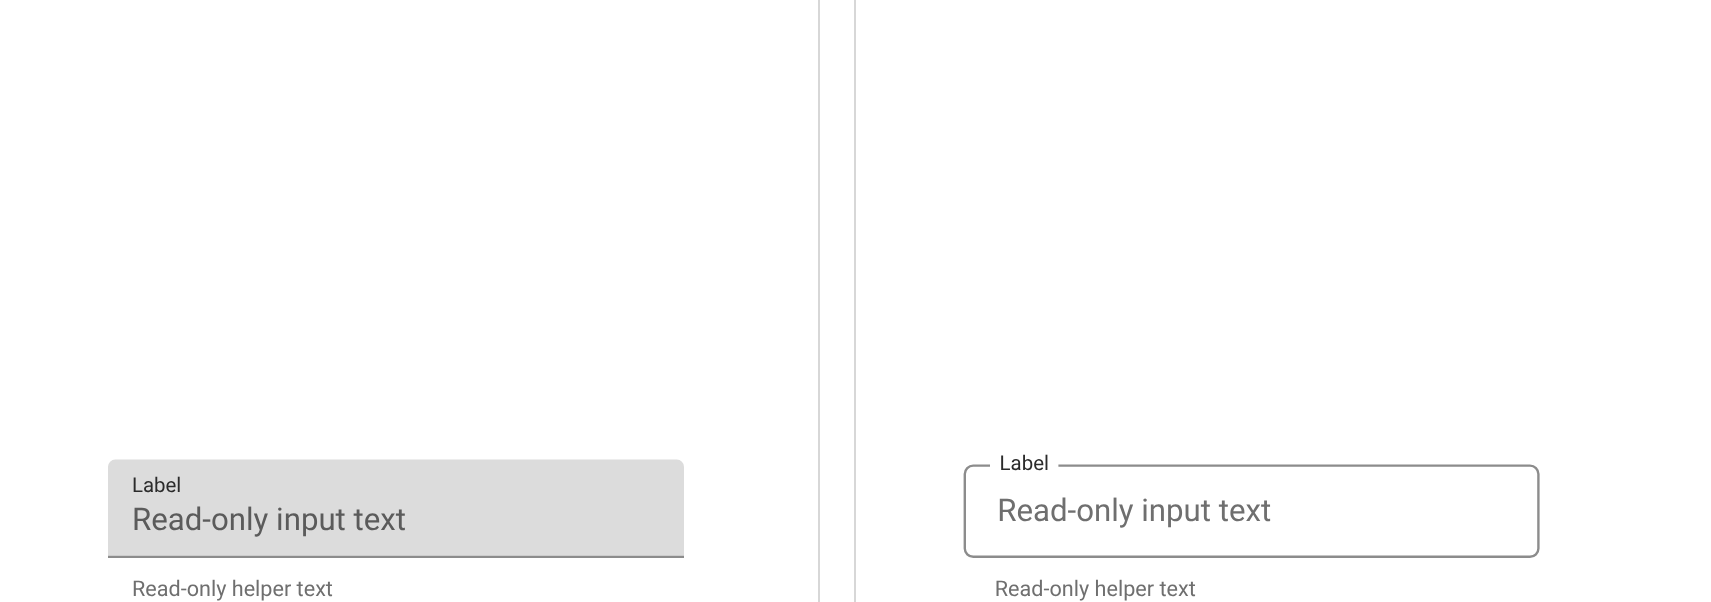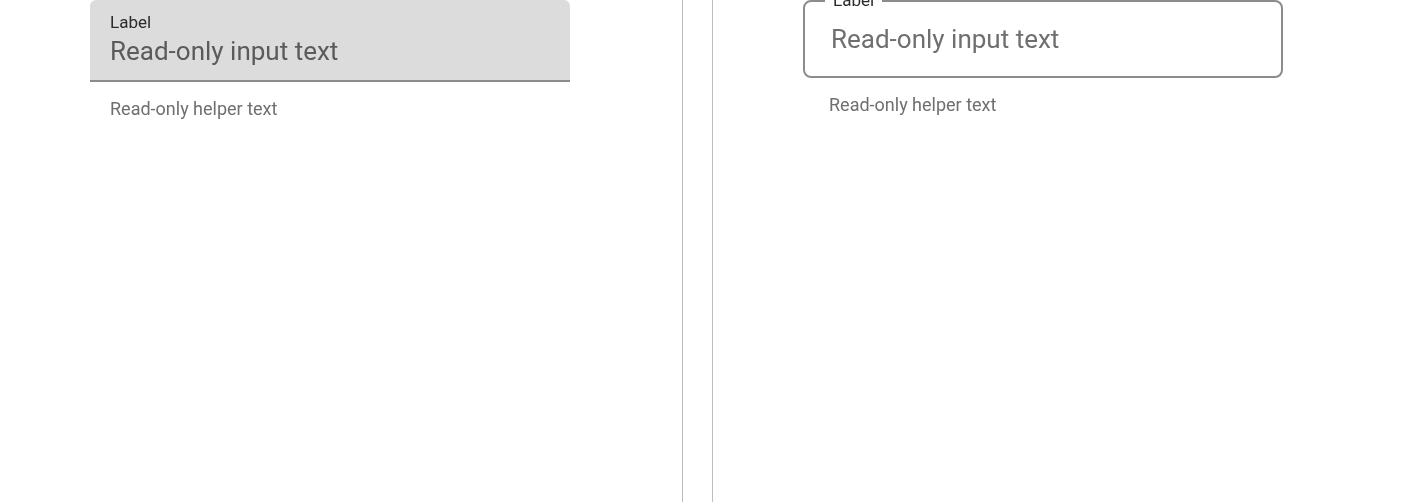--- a/index.html
+++ b/index.html
@@ -6,21 +6,21 @@
     body {
       font-family: -apple-system, BlinkMacSystemFont, Roboto, "Segoe UI", Arial, sans-serif;
       width: 1426px;
       height: 502px;
       background: #ffffff;
       display: flex;
       overflow: hidden;
     }
     .pane {
       display: flex;
-      align-items: flex-start;
+      align-items: flex-end;
       padding: 0 90px;
       position: relative;
     }
     .pane-left {
       width: 683px;
       border-right: 1px solid #bdbdbd;
     }
     .pane-gap {
       width: 30px;
       border-right: 1px solid #bdbdbd;

